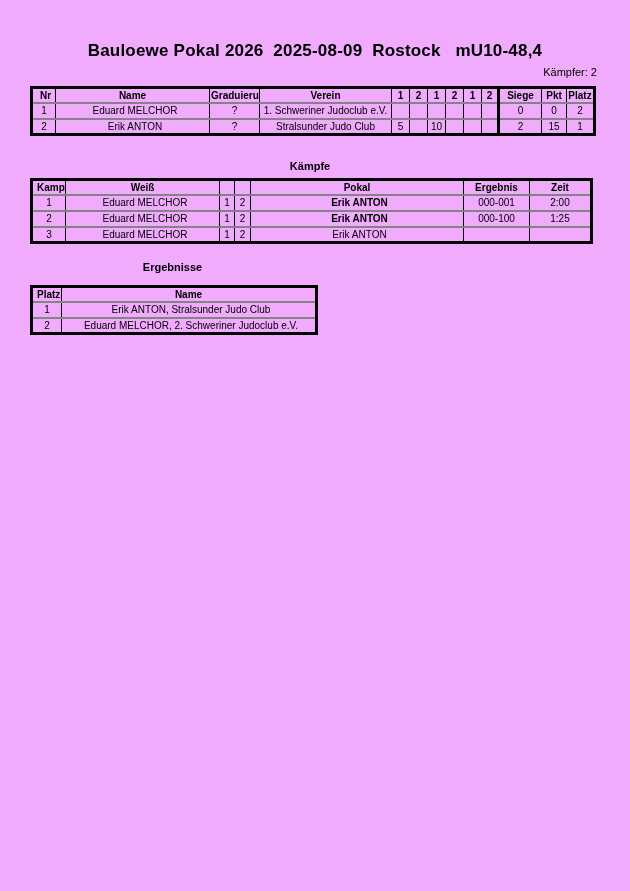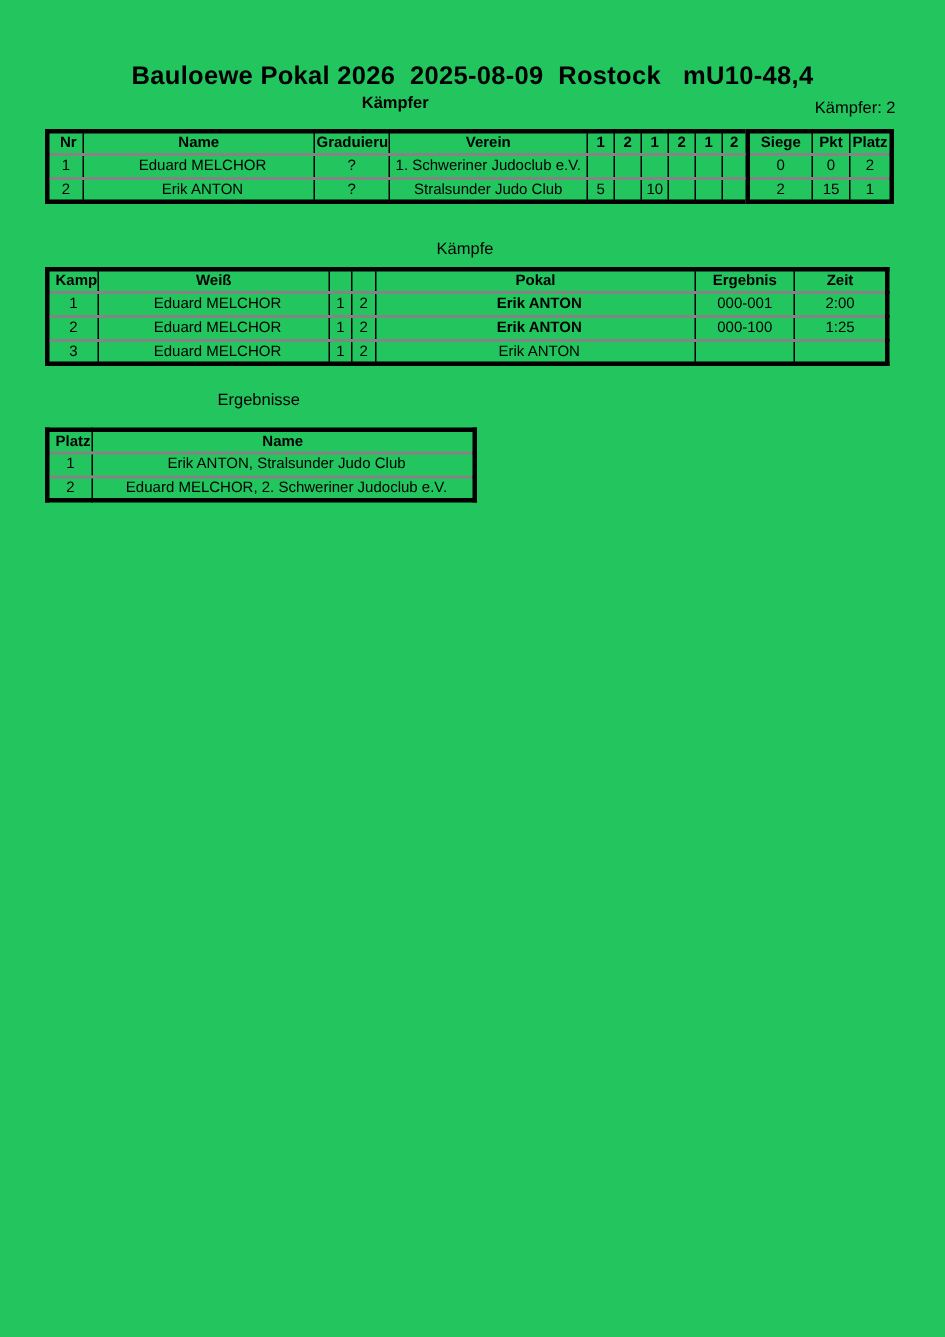--- a/index.html
+++ b/index.html
@@ -1,27 +1,27 @@
 <!DOCTYPE html>
 <html><head>
 <meta charset="utf-8">
 <style>
   * { margin: 0; padding: 0; box-sizing: border-box; }
   html, body { background: #ffffff; }
   body { width: 630px; height: 891px; position: relative; font-family: "Liberation Sans", sans-serif; color: #000; }
-  .page { position: absolute; left: 0; top: 0; width: 630px; height: 891px; background: #22c55e; }
+  .page { position: absolute; left: 0; top: 0; width: 630px; height: 891px; background: #f0abfc; }
 
   .title { position: absolute; top: 41px; left: 0; width: 630px; text-align: center;
            font-size: 17px; font-weight: bold; white-space: pre; letter-spacing: 0.2px; }
   .sub-center { position: absolute; top: 63px; left: 30px; width: 467px; text-align: center;
                 font-size: 11px; font-weight: bold; }
   .sub-right { position: absolute; top: 66px; left: 397px; width: 200px; text-align: right;
                font-size: 11px; font-weight: normal; }
 
-  .section-h { position: absolute; font-size: 11px; font-weight: normal; text-align: center; }
+  .section-h { position: absolute; font-size: 11px; font-weight: bold; text-align: center; }
   .h-kaempfe { top: 160px; left: 30px; width: 560px; }
   .h-ergebnisse { top: 261px; left: 30px; width: 285px; }
 
   table.rpt { position: absolute; border-collapse: collapse; table-layout: fixed;
               border: 3px solid #000; font-size: 10px; }
   table.rpt th, table.rpt td {
       border-left: 1px solid #000; border-right: 1px solid #000;
       border-top: 2px solid #848484; border-bottom: 2px solid #848484;
       text-align: center; vertical-align: middle; overflow: hidden;
       white-space: nowrap; font-size: 10px; padding: 0 1px;
@@ -35,21 +35,20 @@
   .t1 { left: 30px; top: 86px; width: 563px; }
   .t2 { left: 30px; top: 178px; width: 560px; }
   .t3 { left: 30px; top: 285px; width: 285px; }
 </style>
 </head>
 <body>
 
 <div class="page">
 
   <div class="title">Bauloewe Pokal 2026  2025-08-09  Rostock   mU10-48,4</div>
-  <div class="sub-center">Kämpfer</div>
   <div class="sub-right">Kämpfer: 2</div>
 
   <table class="rpt t1">
     <colgroup>
       <col style="width:24px">
         <col style="width:154px">
         <col style="width:50px">
         <col style="width:132px">
       <col style="width:18px">
         <col style="width:18px">

